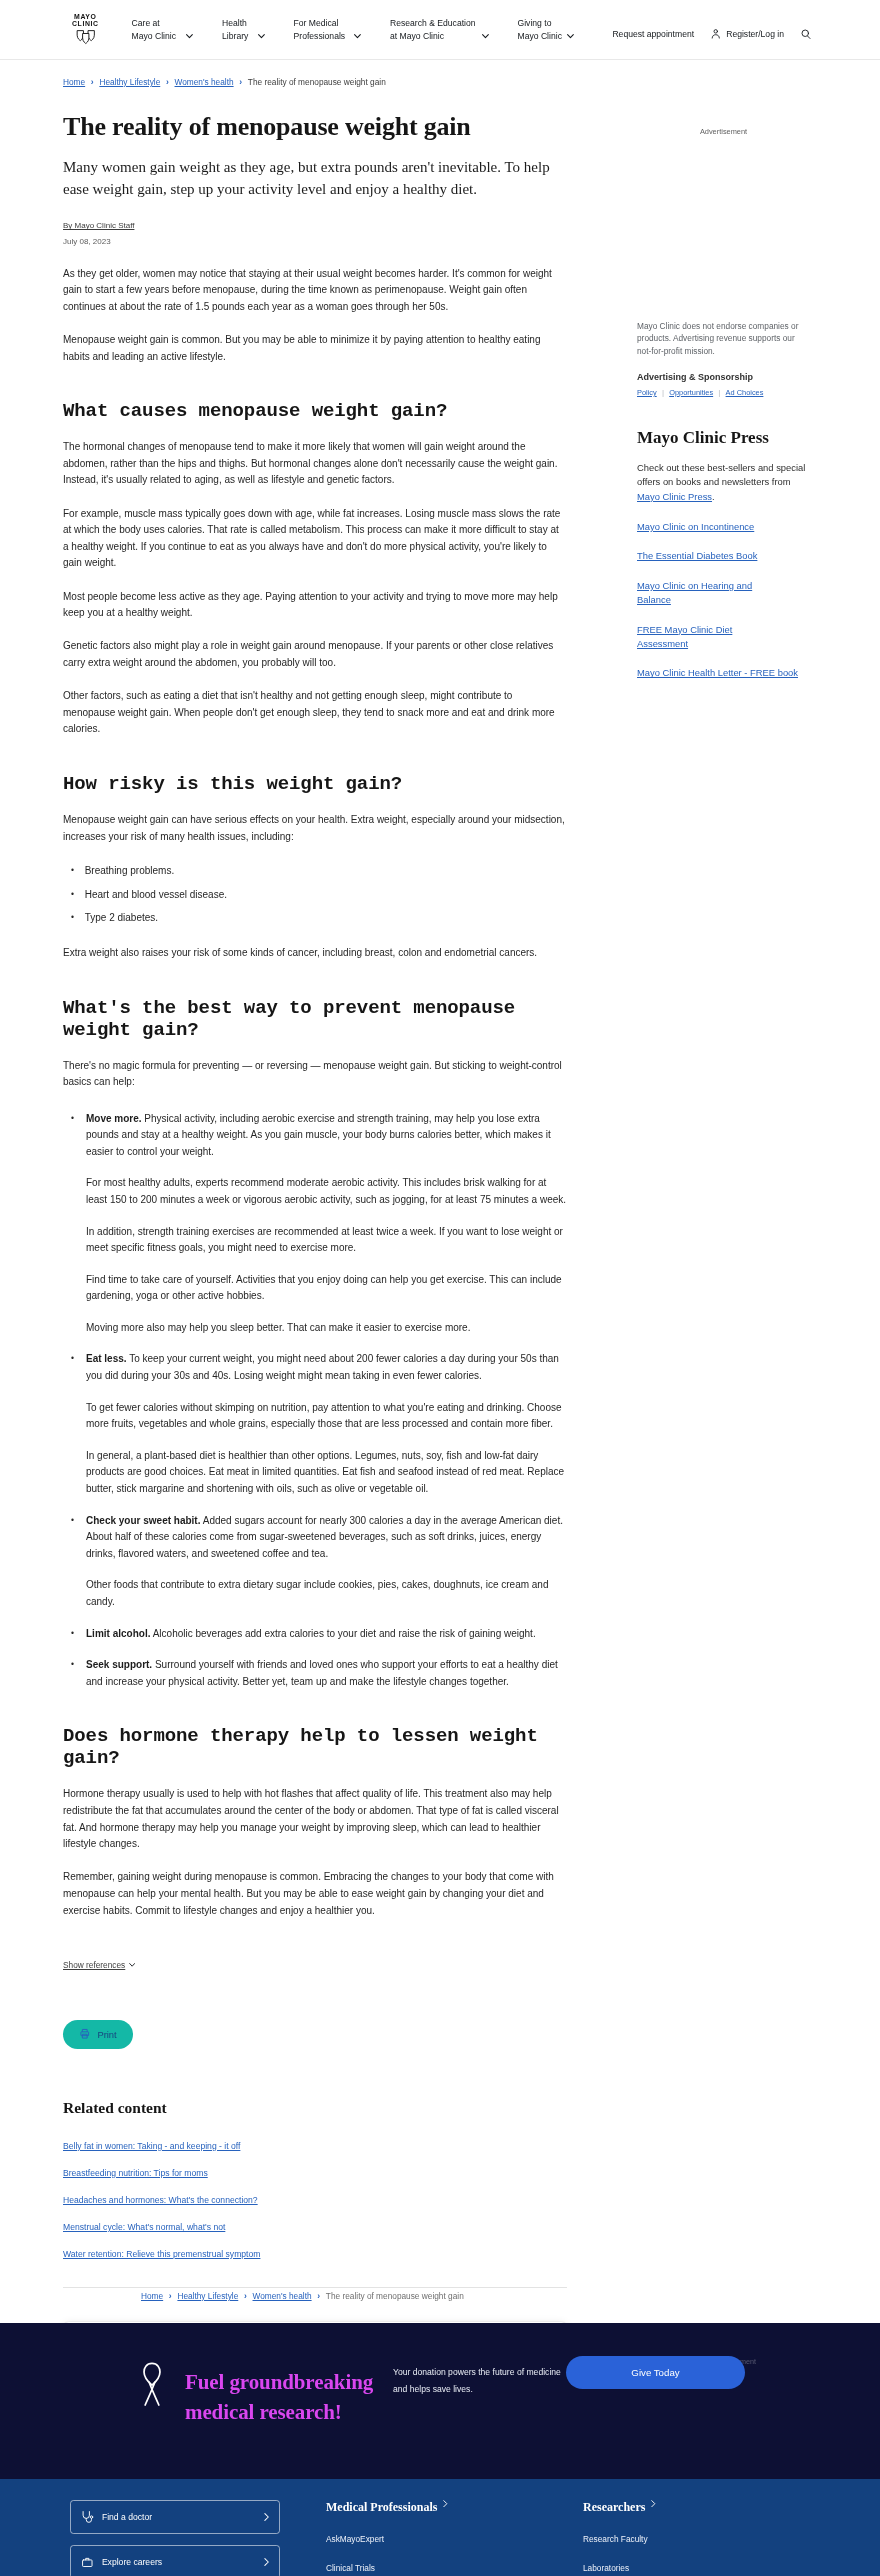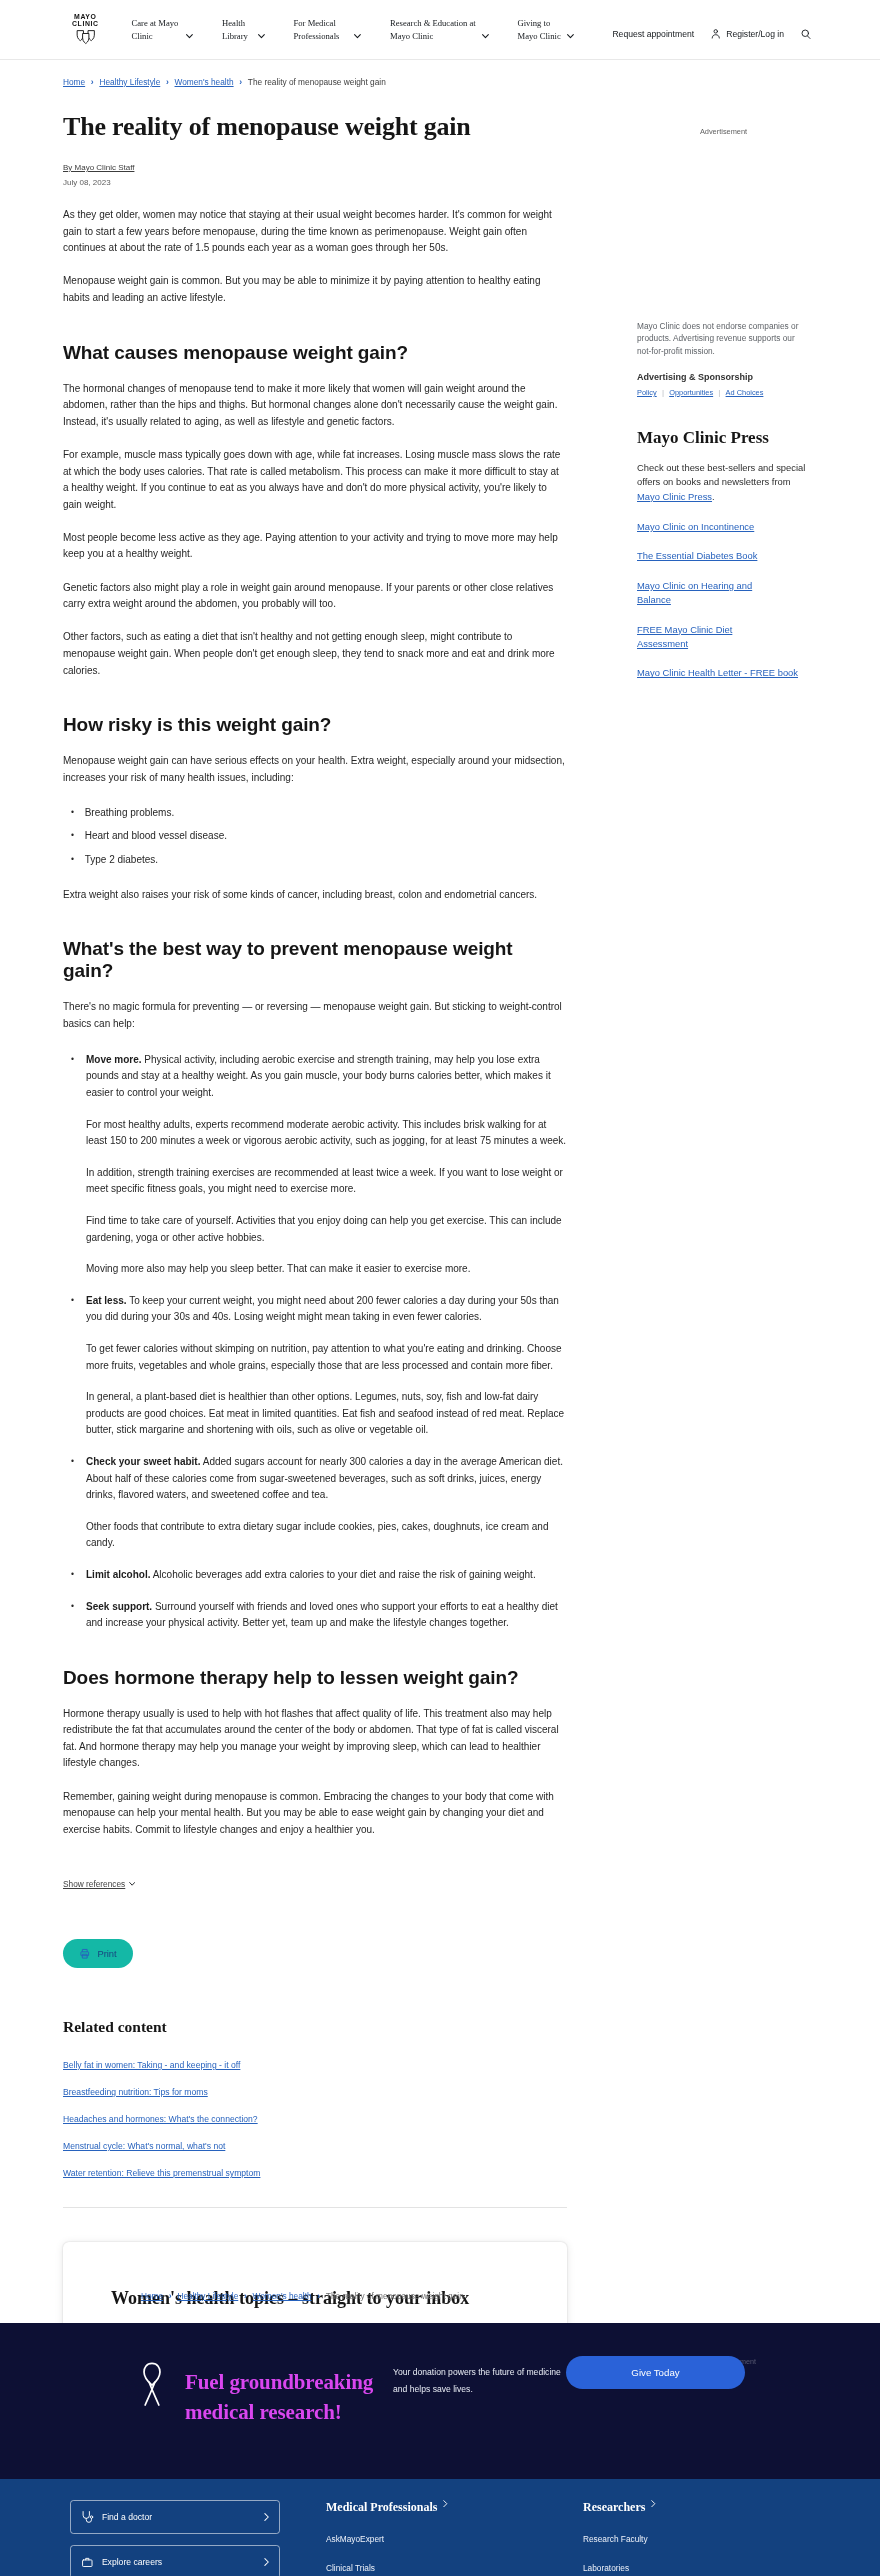--- a/index.html
+++ b/index.html
@@ -4,21 +4,21 @@
 <style>
   html,body{margin:0;padding:0;background:#fff;}
   body{font-family:"Liberation Sans",sans-serif;color:#2a2a2a;}
   .page{position:relative;width:880px;height:2576px;overflow:hidden;background:#fff;margin:0 auto;}
   a{cursor:pointer;}
   
   .header{display:flex;align-items:center;height:60px;padding:0 68px 0 72px;border-bottom:0.6px solid #e8e8e8;box-sizing:border-box;}
   .logo{display:flex;flex-direction:column;align-items:center;line-height:1;}
   .logo .logo-txt{font-size:6.9px;font-weight:bold;letter-spacing:0.6px;color:#111;}
   .logo svg{margin-top:1.7px;}
-  .nav{display:flex;align-items:flex-end;gap:29px;margin-left:33px;font-family:Liberation Serif, serif;}
+  .nav{display:flex;align-items:flex-end;gap:29px;margin-left:33px;}
   .nav-item{display:flex;align-items:flex-end;gap:4.6px;text-decoration:none;color:#15191d;font-size:8.6px;line-height:1.45;}
   .nav-item svg{margin-bottom:2.9px;flex:none;}
   .hdr-right{margin-left:auto;display:flex;align-items:center;gap:16px;margin-top:8px;}
   .hdr-link{display:flex;align-items:center;gap:4.6px;color:#15191d;font-size:8.6px;text-decoration:none;}
   
   .crumbs{display:flex;align-items:center;flex-wrap:wrap;font-size:8.3px;gap:5.7px;}
   .crumbs-top{margin:17px 0 0 63px;}
   .crumbs a{color:#2762bd;text-decoration:underline;}
   .crumb-sep{color:#2762bd;font-weight:bold;font-size:8.6px;}
   .crumb-cur{color:#3e3e3e;}
@@ -26,21 +26,21 @@
   .crumbs-bottom .crumb-cur{color:#6f6f6f;}
   
   .article{margin:0 0 0 63px;width:504px;}
   .sidebar{position:absolute;top:127px;left:637px;width:173px;}
   
   h1{font-family:"Liberation Serif",serif;font-size:26px;font-weight:700;color:#161616;margin:25px 0 0 0;letter-spacing:-0.2px;}
   .lead{font-family:"Liberation Serif",serif;font-size:15px;line-height:1.5;color:#1c1c1c;margin-top:13.7px;}
   .byline{display:inline-block;margin-top:20.6px;font-size:8px;color:#3c3c3c;text-decoration:underline;}
   .date{margin-top:6.9px;font-size:8px;color:#5d5d5d;}
   .article p.body{font-size:10px;line-height:1.66;color:#262626;margin:0 0 16.6px 0;}
-  h2{font-family:Liberation Sans, sans-serif;font-size:19px;font-weight:700;color:#161616;margin:35px 0 17px 0;letter-spacing:-0.1px;}
+  h2{font-family:Liberation Mono, monospace;font-size:19px;font-weight:700;color:#161616;margin:35px 0 17px 0;letter-spacing:-0.1px;}
   ul.plain{list-style:none;margin:18.3px 0 18.3px 0;padding:0 0 0 8px;}
   ul.plain li{position:relative;padding-left:13.7px;font-size:10px;line-height:1.66;color:#262626;margin-bottom:6.9px;}
   ul.plain li::before{content:"•";position:absolute;left:0;top:0;font-size:8.6px;color:#262626;}
   ul.prevent{list-style:none;margin:19.5px 0 5.7px 0;padding:0 0 0 8px;}
   ul.prevent>li{position:relative;padding-left:15px;margin-bottom:15px;font-size:10px;line-height:1.66;color:#262626;}
   ul.prevent>li::before{content:"•";position:absolute;left:0;top:0;font-size:8.6px;color:#262626;}
   ul.prevent p{margin:15px 0 0 0;}
   ul.prevent strong{font-weight:bold;color:#1d1d1d;}
   .show-refs{display:inline-flex;align-items:center;gap:3.4px;margin-top:24px;font-size:8.3px;color:#3f3f3f;}
   .show-refs span{text-decoration:underline;}
@@ -163,20 +163,21 @@
     <span class="crumb-sep">›</span>
     <a>Healthy Lifestyle</a>
     <span class="crumb-sep">›</span>
     <a>Women's health</a>
     <span class="crumb-sep">›</span>
     <span class="crumb-cur">The reality of menopause weight gain</span>
   </div>
 
   <div class="article">
     <h1>The reality of menopause weight gain</h1>
+    <div class="lead">Many women gain weight as they age, but extra pounds aren't inevitable. To help ease weight gain, step up your activity level and enjoy a healthy diet.</div>
     <a class="byline">By Mayo Clinic Staff</a>
     <div class="date">July 08, 2023</div>
 
     <p class="body" style="margin-top:19.5px">As they get older, women may notice that staying at their usual weight becomes harder. It's common for weight gain to start a few years before menopause, during the time known as perimenopause. Weight gain often continues at about the rate of 1.5 pounds each year as a woman goes through her 50s.</p>
     <p class="body">Menopause weight gain is common. But you may be able to minimize it by paying attention to healthy eating habits and leading an active lifestyle.</p>
 
     <h2>What causes menopause weight gain?</h2>
     <p class="body">The hormonal changes of menopause tend to make it more likely that women will gain weight around the abdomen, rather than the hips and thighs. But hormonal changes alone don't necessarily cause the weight gain. Instead, it's usually related to aging, as well as lifestyle and genetic factors.</p>
     <p class="body">For example, muscle mass typically goes down with age, while fat increases. Losing muscle mass slows the rate at which the body uses calories. That rate is called metabolism. This process can make it more difficult to stay at a healthy weight. If you continue to eat as you always have and don't do more physical activity, you're likely to gain weight.</p>
     <p class="body">Most people become less active as they age. Paying attention to your activity and trying to move more may help keep you at a healthy weight.</p>

